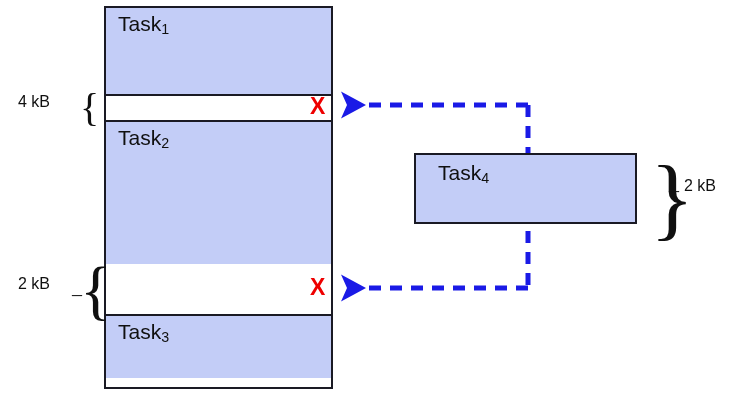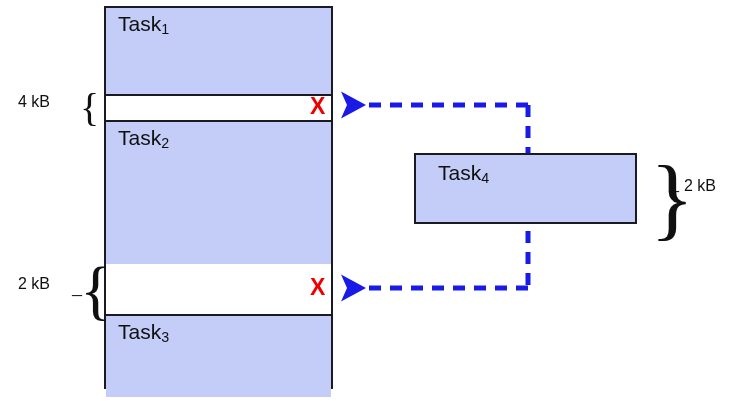--- a/index.html
+++ b/index.html
@@ -139,21 +139,21 @@
     <div class="mem-hole" style="top:88px; height:24px;"></div>
 
     <div class="mem-block" style="top:112px; height:156px;">
       <span class="block-label">
         <span>Task</span><sub>2</sub>
       </span>
     </div>
 
     <div class="mem-hole" style="top:256px; height:50px;"></div>
 
-    <div class="mem-block last" style="top:306px; height:83px;">
+    <div class="mem-block last" style="top:306px; height:64px;">
       <span class="block-label">
         <span>Task</span><sub>3</sub>
       </span>
     </div>
   </div>
 
   <span class="x-mark" style="left:310px; top:95px;">X</span>
   <span class="x-mark" style="left:310px; top:276px;">X</span>
 
   <span class="size-label" style="left:18px; top:93px;">4 kB</span>

